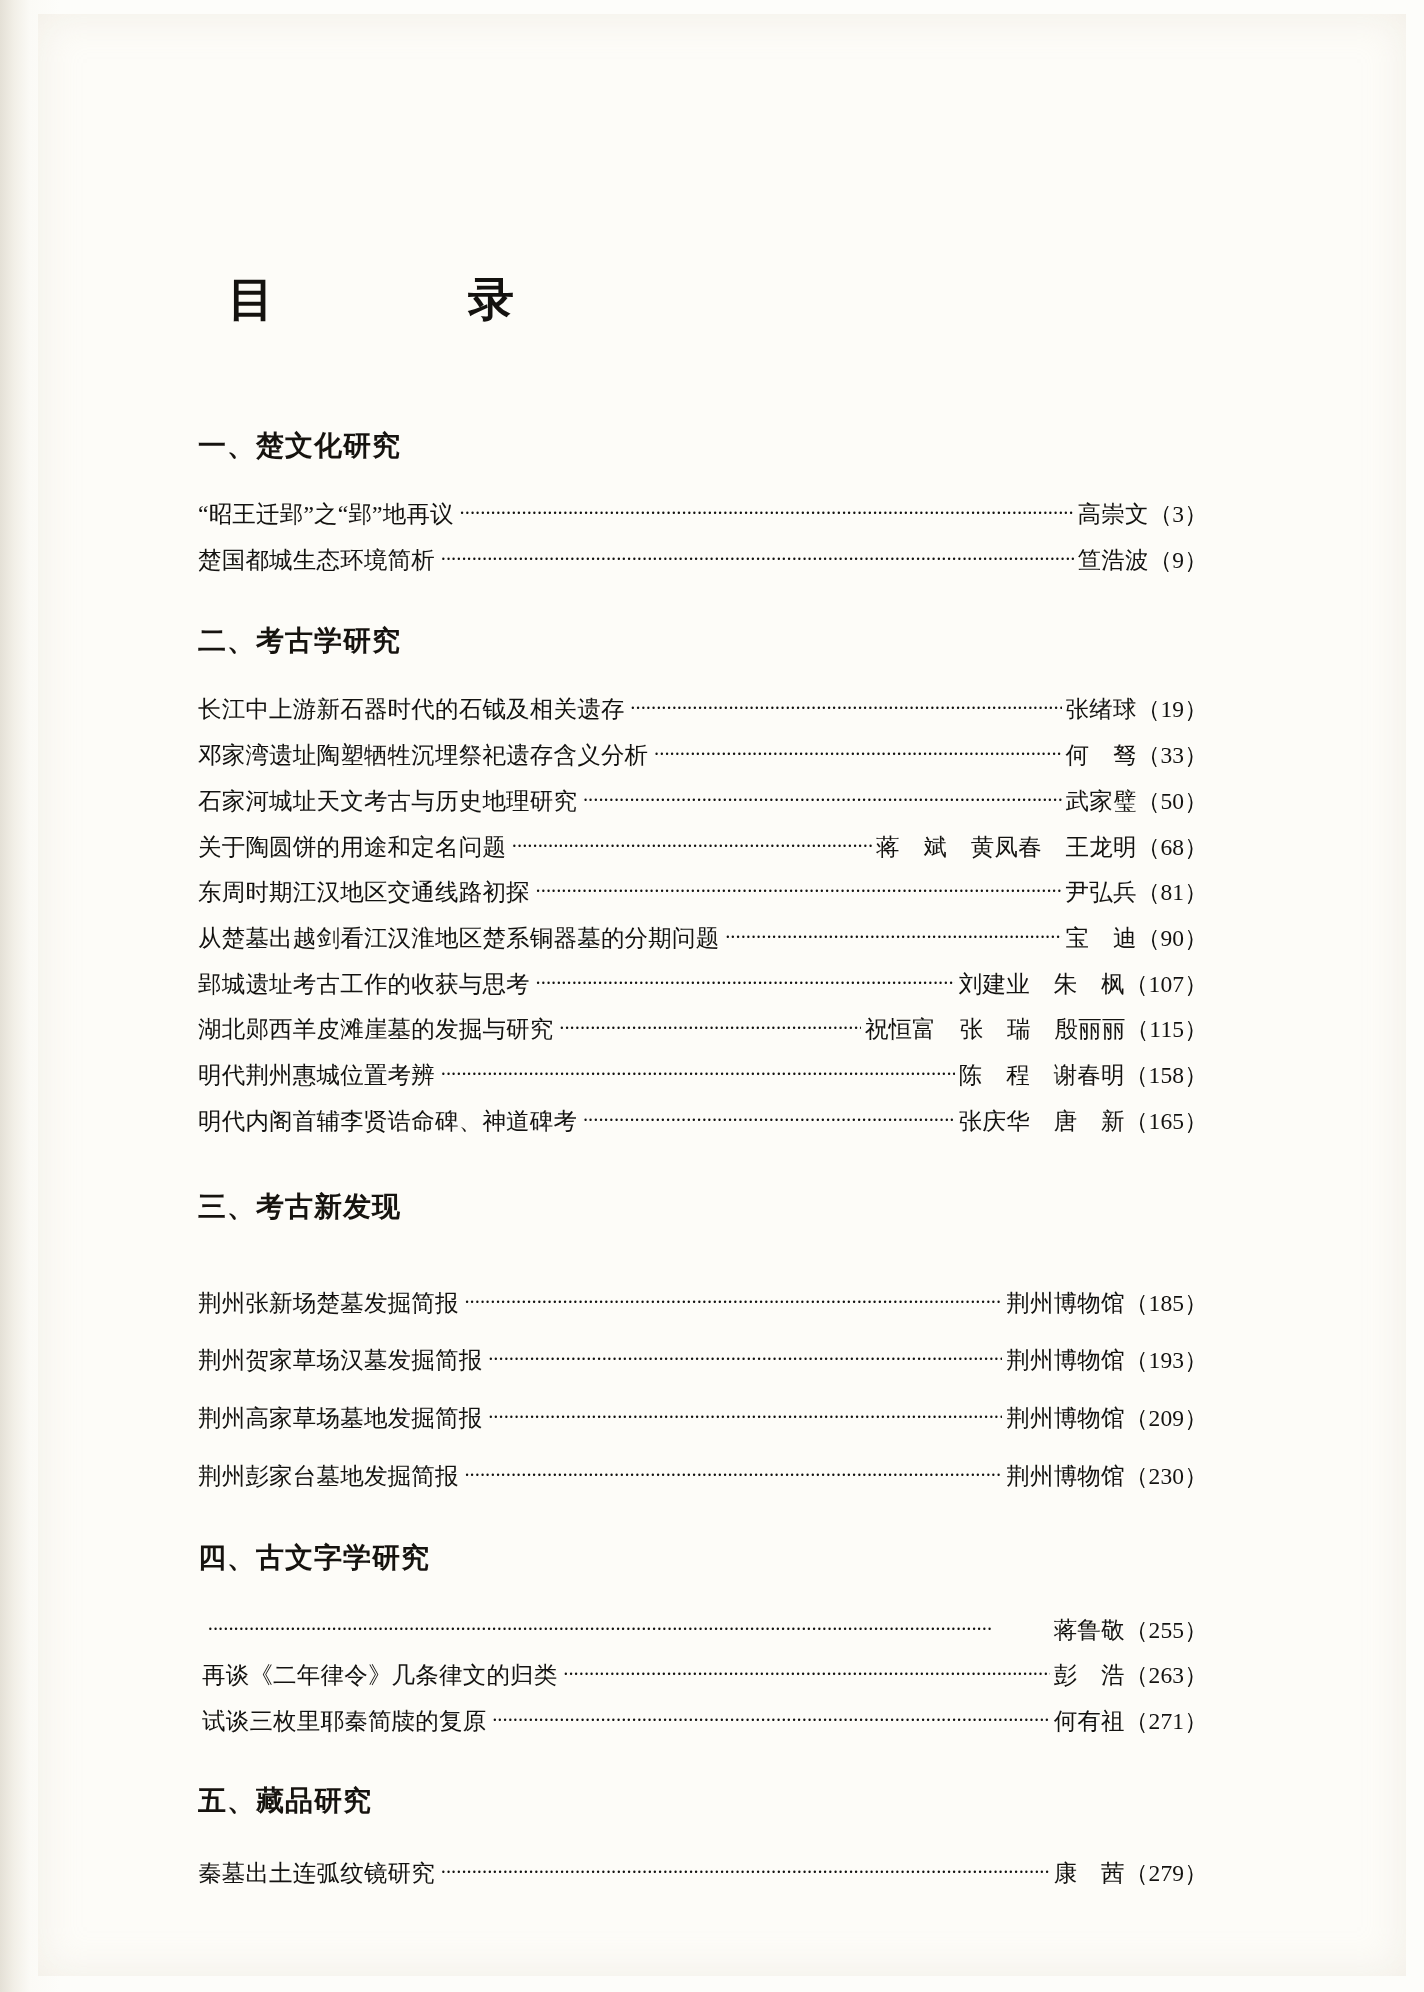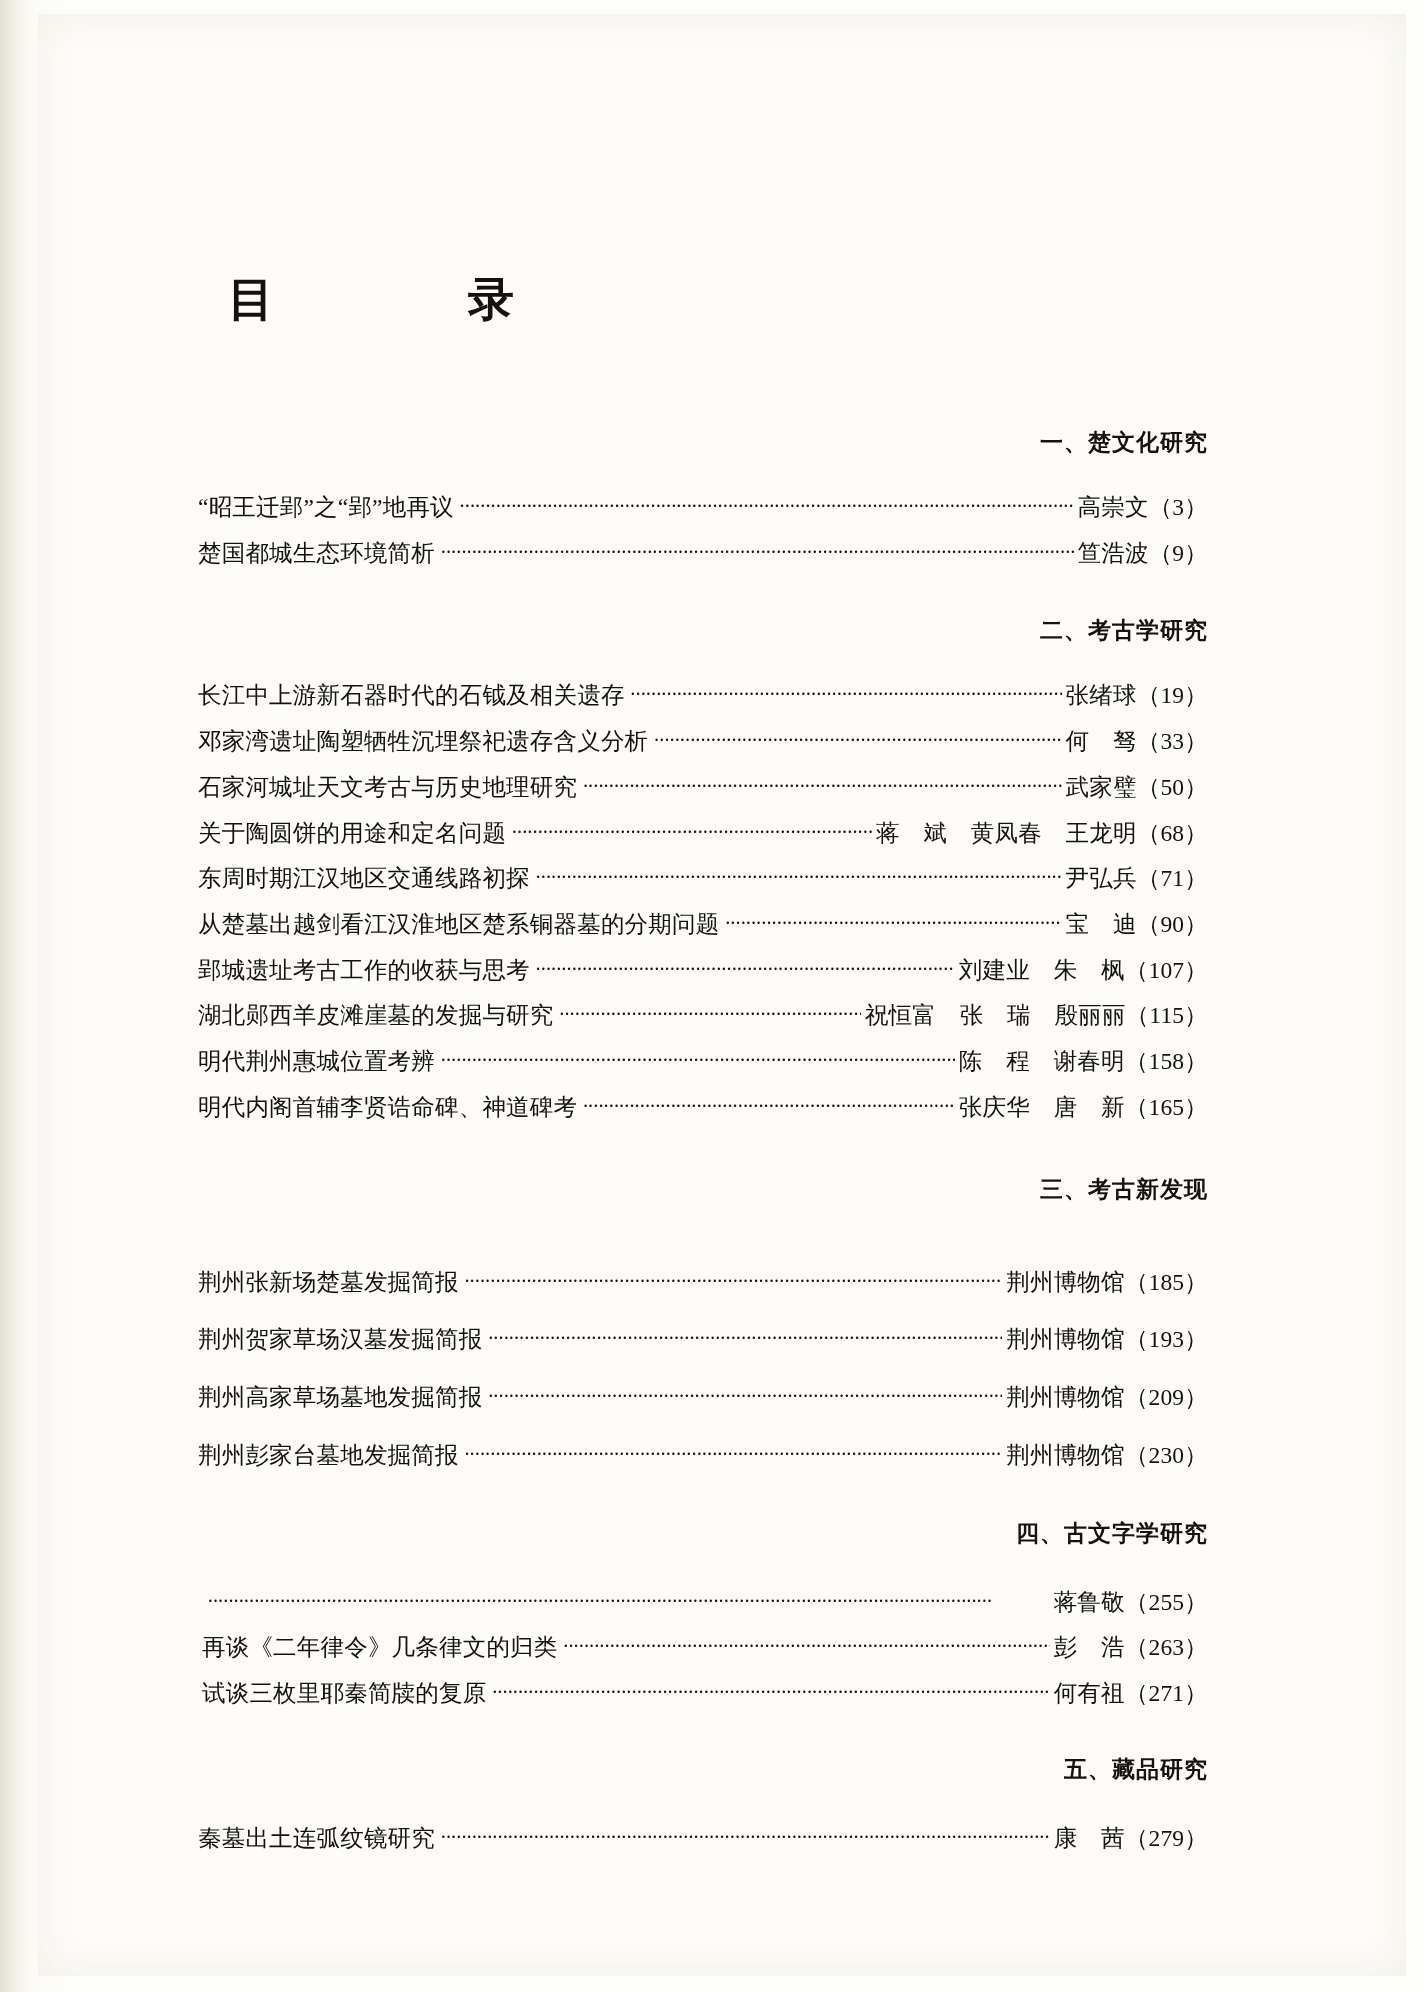--- a/index.html
+++ b/index.html
@@ -43,22 +43,22 @@
     color: #14120f;
     margin-top: 255px;
     margin-bottom: 0;
     padding-left: 30px;
     font-family: "DejaVu Serif", "Liberation Serif", serif;
   }
   .section {
     margin-top: 0;
   }
   .section-heading {
-    text-align: right;
-    font-size: 23px;
+    text-align: left;
+    font-size: 28px;
     font-weight: bold;
     color: #16130f;
     font-family: "DejaVu Sans", "Liberation Sans", sans-serif;
     letter-spacing: 1px;
   }
   .sec-gap-1 { margin-top: 96px; margin-bottom: 34px; }
   .sec-gap-2 { margin-top: 46px; margin-bottom: 34px; }
   .sec-gap-3 { margin-top: 50px; margin-bottom: 62px; }
   .sec-gap-4 { margin-top: 46px; margin-bottom: 38px; }
   .sec-gap-5 { margin-top: 44px; margin-bottom: 38px; }
@@ -150,21 +150,21 @@
           <div class="entry">
             <span class="title">关于陶圆饼的用途和定名问题</span>
             <span class="leader">························································································································································</span>
             <span class="authors">蒋　斌　黄凤春　王龙明</span>
             <span class="page-no">（68）</span>
           </div>
           <div class="entry">
             <span class="title">东周时期江汉地区交通线路初探</span>
             <span class="leader">························································································································································</span>
             <span class="authors">尹弘兵</span>
-            <span class="page-no">（71）</span>
+            <span class="page-no">（81）</span>
           </div>
           <div class="entry">
             <span class="title">从楚墓出越剑看江汉淮地区楚系铜器墓的分期问题</span>
             <span class="leader">························································································································································</span>
             <span class="authors">宝　迪</span>
             <span class="page-no">（90）</span>
           </div>
           <div class="entry">
             <span class="title">郢城遗址考古工作的收获与思考</span>
             <span class="leader">························································································································································</span>

